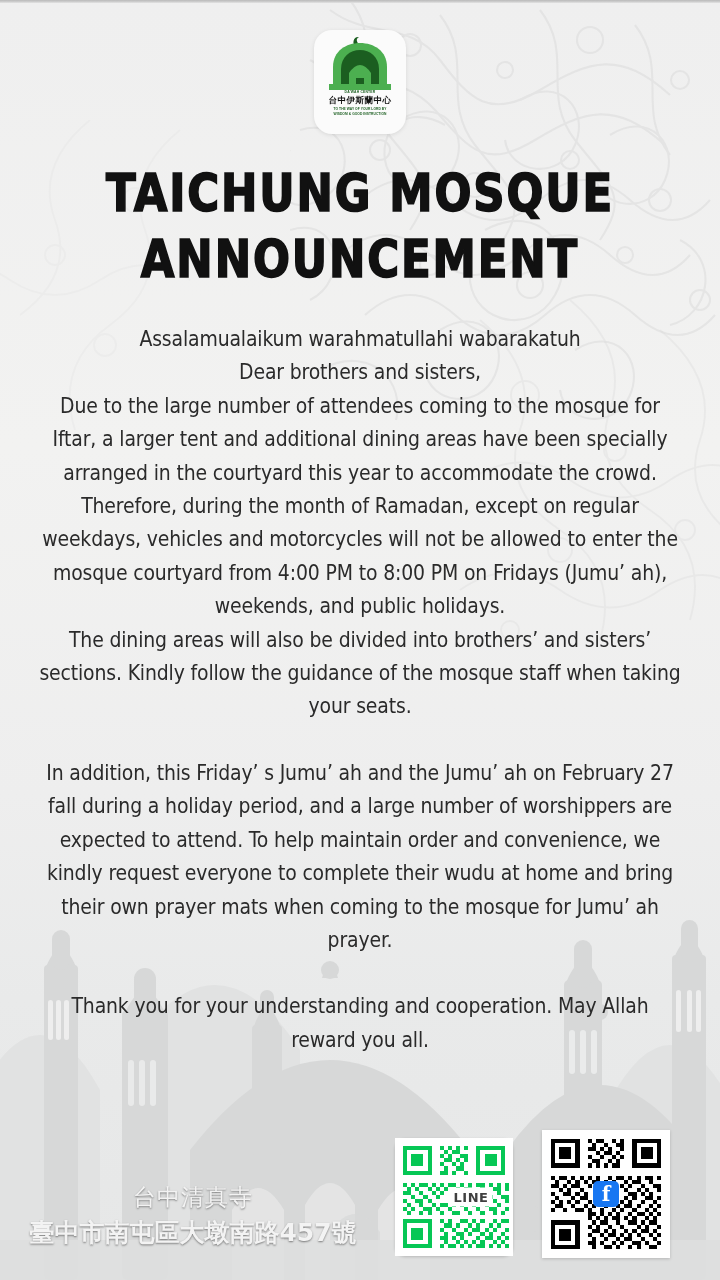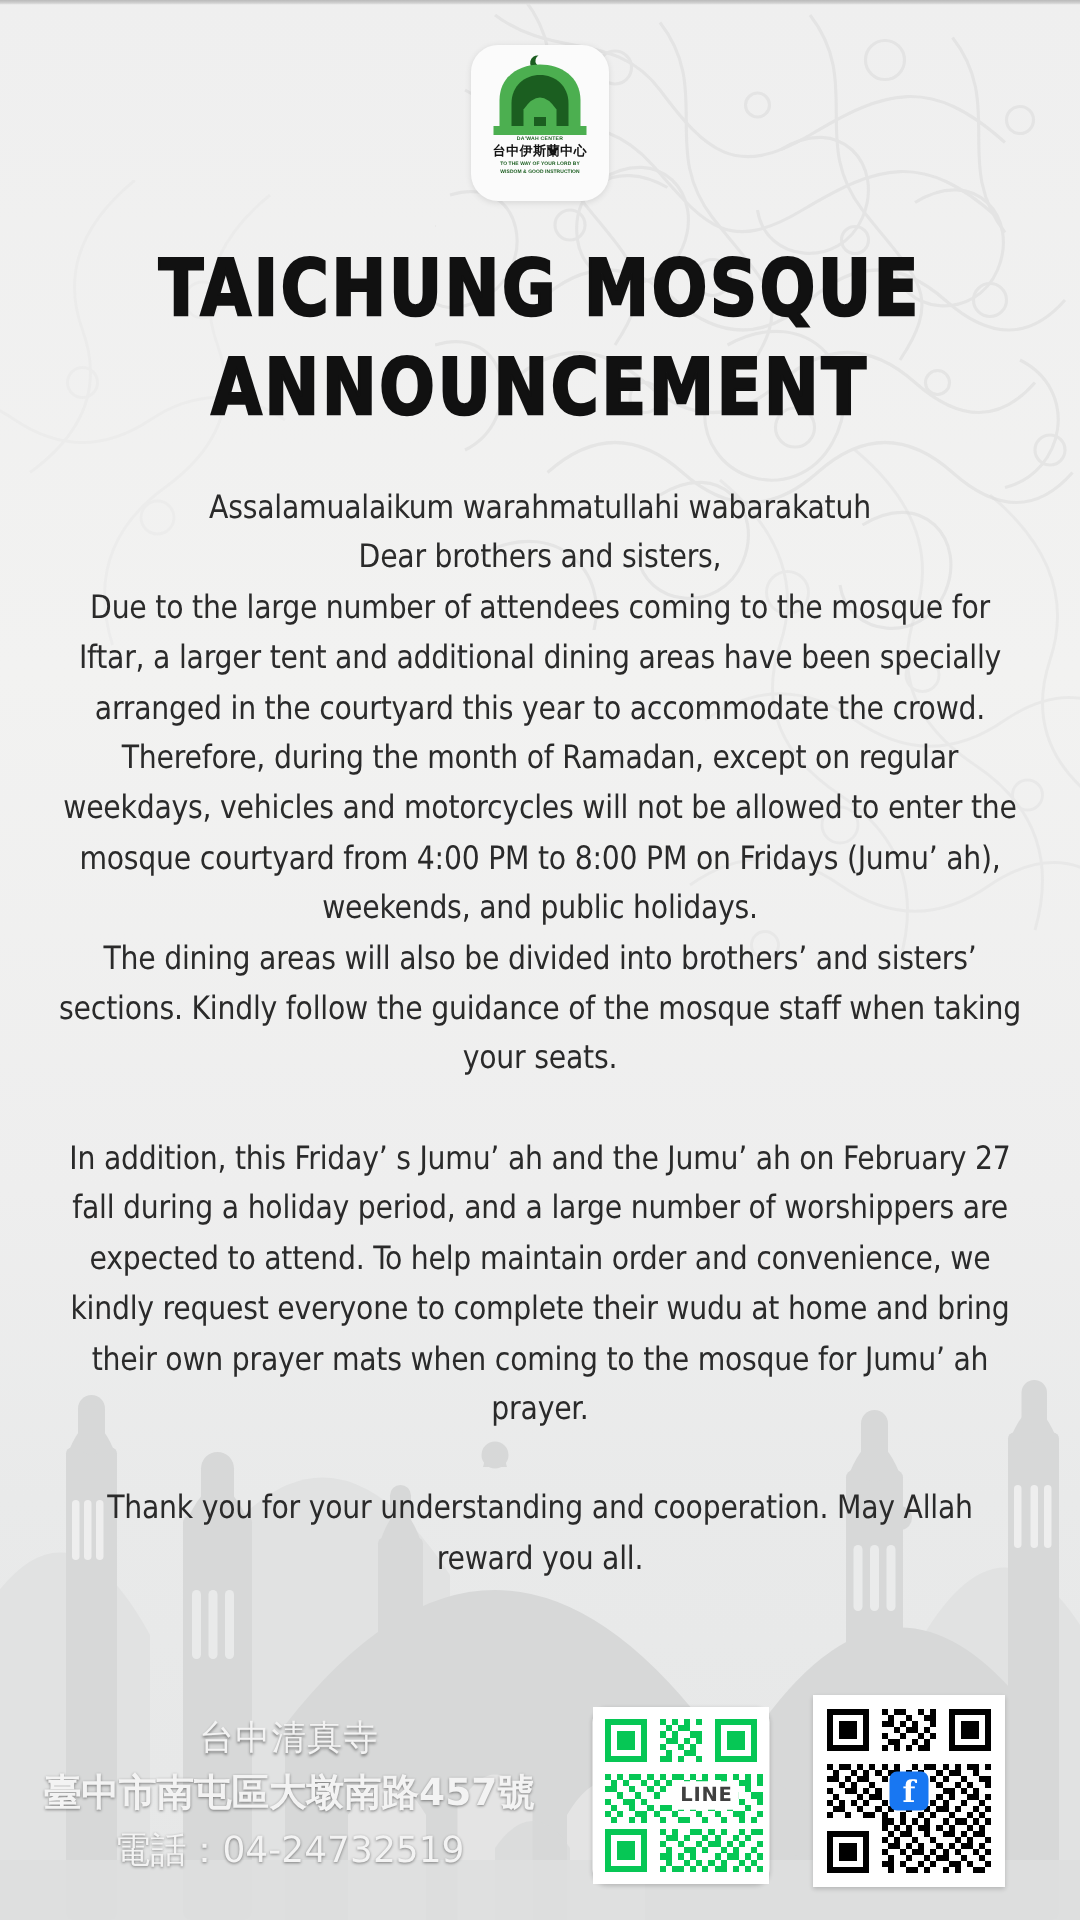--- a/index.html
+++ b/index.html
@@ -296,21 +296,20 @@
     <p>The dining areas will also be divided into brothers’ and sisters’ sections. Kindly follow the guidance of the mosque staff when taking your seats.</p>
     <span class="gap"></span>
     <p>In addition, this Friday’ s Jumu’ ah and the Jumu’ ah on February 27 fall during a holiday period, and a large number of worshippers are expected to attend. To help maintain order and convenience, we kindly request everyone to complete their wudu at home and bring their own prayer mats when coming to the mosque for Jumu’ ah prayer.</p>
     <span class="gap"></span>
     <p>Thank you for your understanding and cooperation. May Allah reward you all.</p>
   </div>
 
   <div class="footer-addr">
     <div class="l1">台中清真寺</div>
     <div class="l2">臺中市南屯區大墩南路457號</div>
-    <div class="l3">電話：04-24732519</div>
   </div>
 
   <div class="qr-line">
     <div class="qr-canvas">
       <svg viewBox="0 0 29 29" width="100%" height="100%" shape-rendering="crispEdges">
         <rect width="29" height="29" fill="#ffffff"></rect>
         <g fill="#06c755">
           <path d="M2 2h7v7h-7z M3 3h5v5h-5z" fill-rule="evenodd"></path>
           <rect x="4" y="4" width="3" height="3"></rect>
           <path d="M20 2h7v7h-7z M21 3h5v5h-5z" fill-rule="evenodd"></path>

